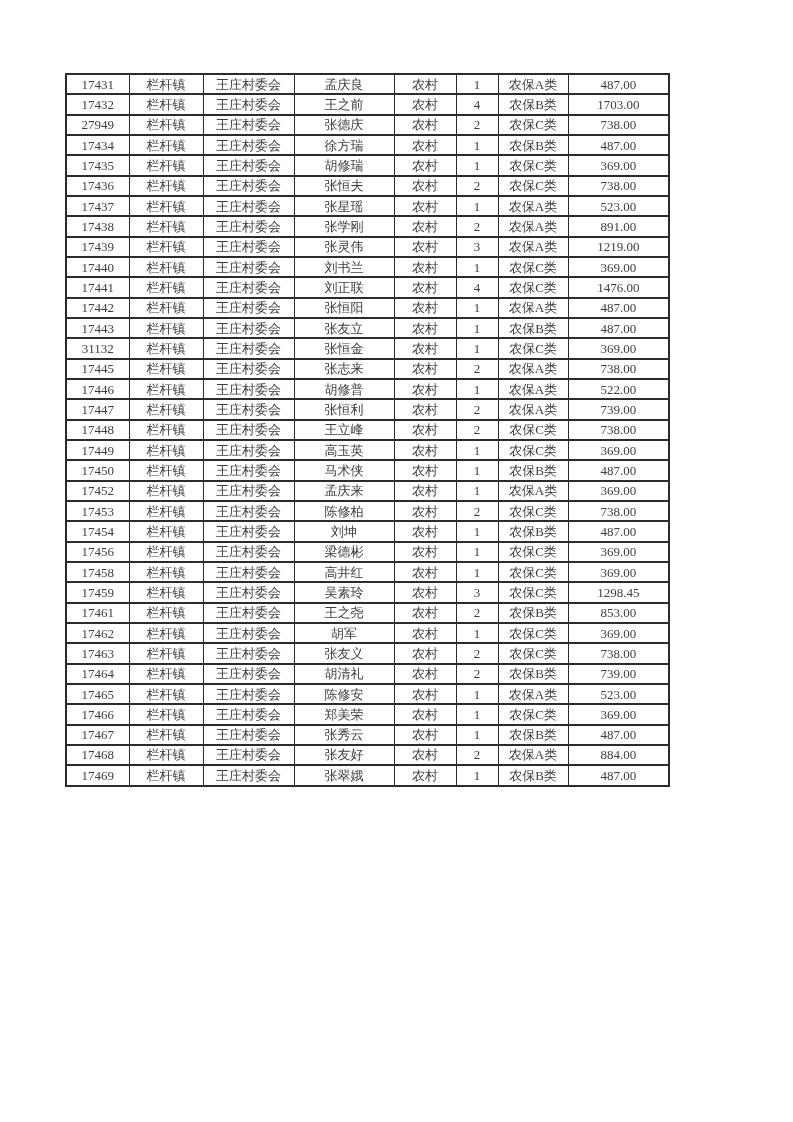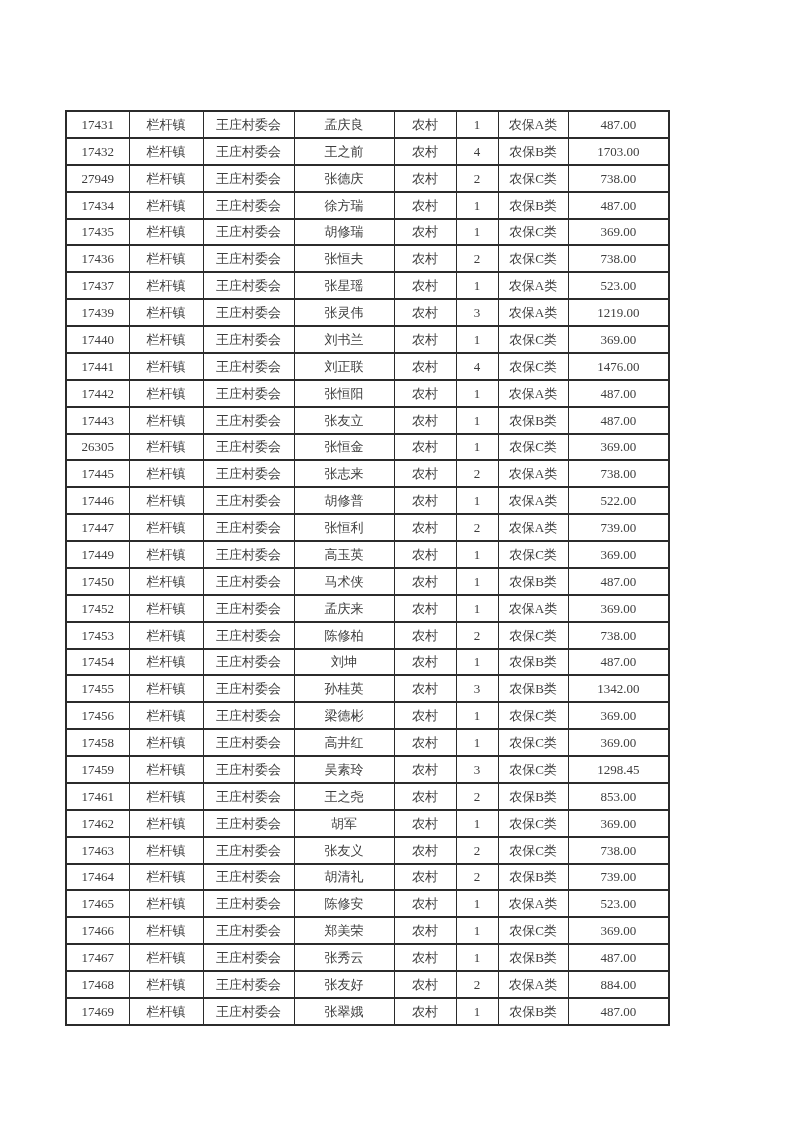--- a/index.html
+++ b/index.html
@@ -16,25 +16,24 @@
     overflow:hidden;
   }
   .page{
     position:relative;
     width:793px;height:1122px;
     background:var(--bg);
   }
   table.roster{
     position:absolute;
     left:65px;top:73px;
-    width:603px;height:916px;
+    width:603px;height:714px;
     table-layout:fixed;
     border-collapse:collapse;
     border:2px solid var(--border);
-    margin-top:37px;
   }
   table.roster td{
     border:1px solid var(--border);
     border-top-width:2px;
     border-bottom-width:2px;
     text-align:center;
     vertical-align:middle;
     font-size:13px;
     line-height:1;
     padding:0 2px;
@@ -131,20 +130,30 @@
           <td>17437</td>
           <td>栏杆镇</td>
           <td>王庄村委会</td>
           <td>张星瑶</td>
           <td>农村</td>
           <td>1</td>
           <td>农保A类</td>
           <td>523.00</td>
         </tr>
         <tr>
+          <td>17438</td>
+          <td>栏杆镇</td>
+          <td>王庄村委会</td>
+          <td>张学刚</td>
+          <td>农村</td>
+          <td>2</td>
+          <td>农保A类</td>
+          <td>891.00</td>
+        </tr>
+        <tr>
           <td>17439</td>
           <td>栏杆镇</td>
           <td>王庄村委会</td>
           <td>张灵伟</td>
           <td>农村</td>
           <td>3</td>
           <td>农保A类</td>
           <td>1219.00</td>
         </tr>
         <tr>
@@ -181,21 +190,21 @@
           <td>17443</td>
           <td>栏杆镇</td>
           <td>王庄村委会</td>
           <td>张友立</td>
           <td>农村</td>
           <td>1</td>
           <td>农保B类</td>
           <td>487.00</td>
         </tr>
         <tr>
-          <td>26305</td>
+          <td>31132</td>
           <td>栏杆镇</td>
           <td>王庄村委会</td>
           <td>张恒金</td>
           <td>农村</td>
           <td>1</td>
           <td>农保C类</td>
           <td>369.00</td>
         </tr>
         <tr>
           <td>17445</td>
@@ -221,20 +230,30 @@
           <td>17447</td>
           <td>栏杆镇</td>
           <td>王庄村委会</td>
           <td>张恒利</td>
           <td>农村</td>
           <td>2</td>
           <td>农保A类</td>
           <td>739.00</td>
         </tr>
         <tr>
+          <td>17448</td>
+          <td>栏杆镇</td>
+          <td>王庄村委会</td>
+          <td>王立峰</td>
+          <td>农村</td>
+          <td>2</td>
+          <td>农保C类</td>
+          <td>738.00</td>
+        </tr>
+        <tr>
           <td>17449</td>
           <td>栏杆镇</td>
           <td>王庄村委会</td>
           <td>高玉英</td>
           <td>农村</td>
           <td>1</td>
           <td>农保C类</td>
           <td>369.00</td>
         </tr>
         <tr>
@@ -269,30 +288,20 @@
         </tr>
         <tr>
           <td>17454</td>
           <td>栏杆镇</td>
           <td>王庄村委会</td>
           <td>刘坤</td>
           <td>农村</td>
           <td>1</td>
           <td>农保B类</td>
           <td>487.00</td>
-        </tr>
-        <tr>
-          <td>17455</td>
-          <td>栏杆镇</td>
-          <td>王庄村委会</td>
-          <td>孙桂英</td>
-          <td>农村</td>
-          <td>3</td>
-          <td>农保B类</td>
-          <td>1342.00</td>
         </tr>
         <tr>
           <td>17456</td>
           <td>栏杆镇</td>
           <td>王庄村委会</td>
           <td>梁德彬</td>
           <td>农村</td>
           <td>1</td>
           <td>农保C类</td>
           <td>369.00</td>

